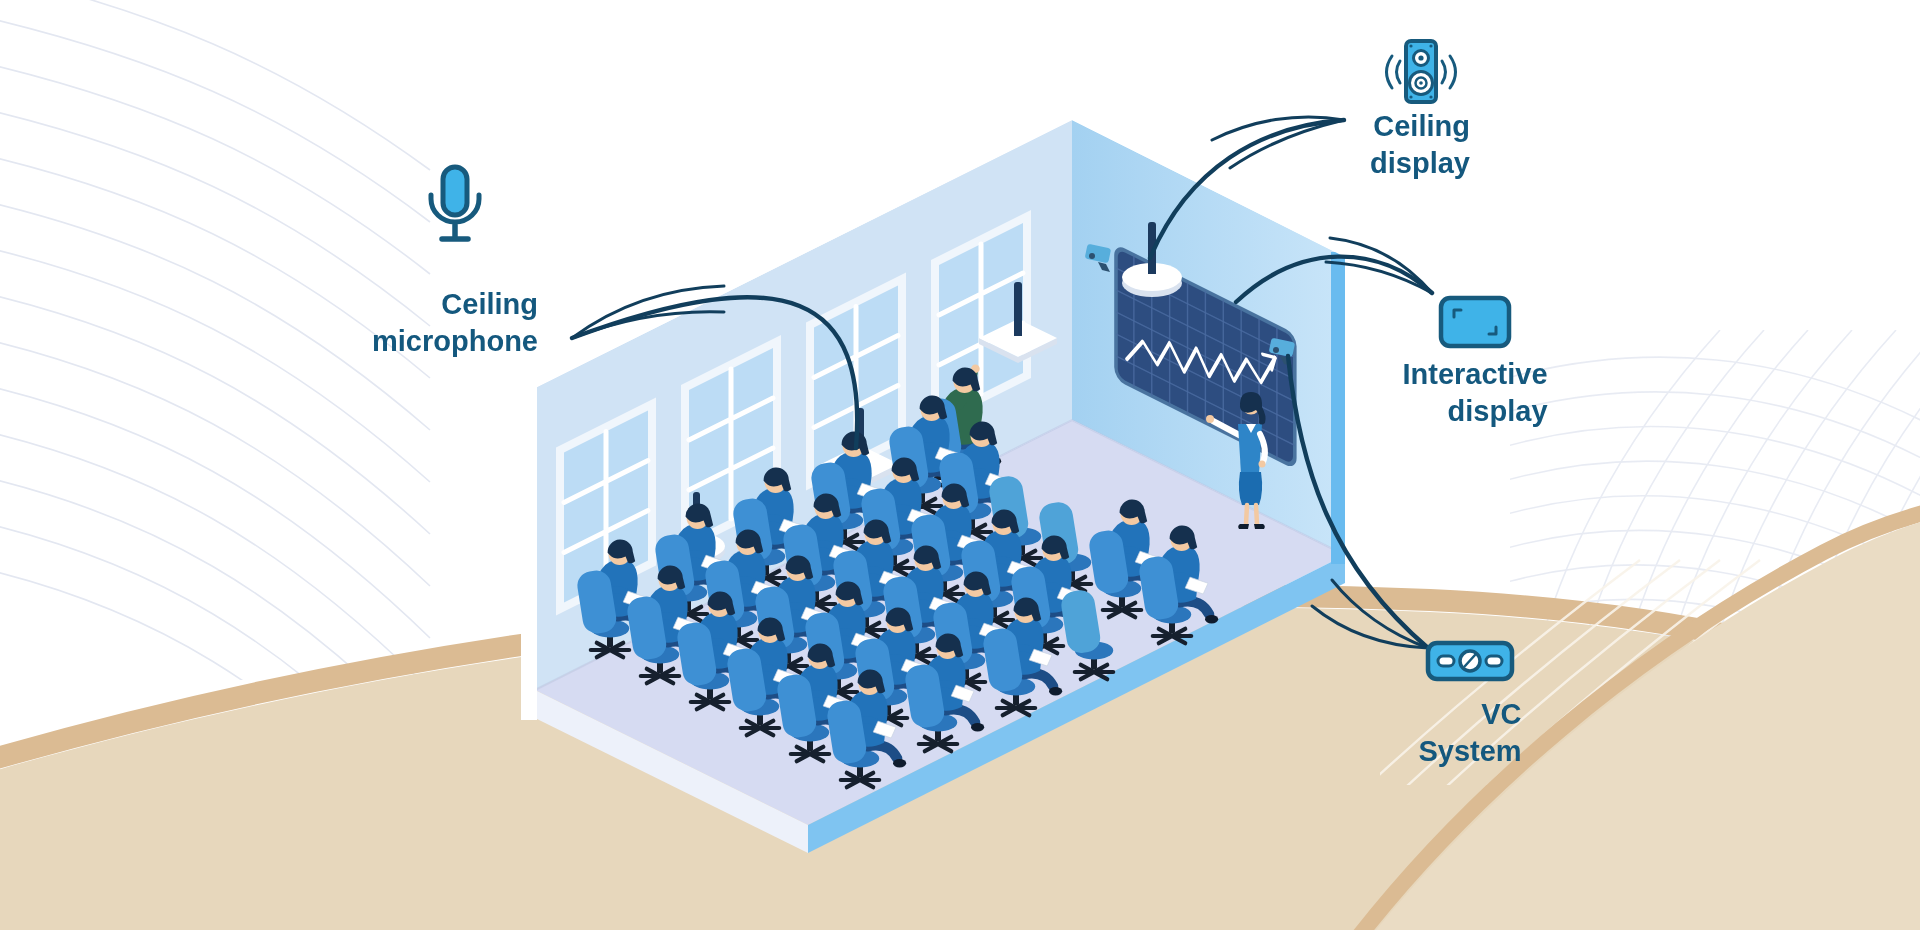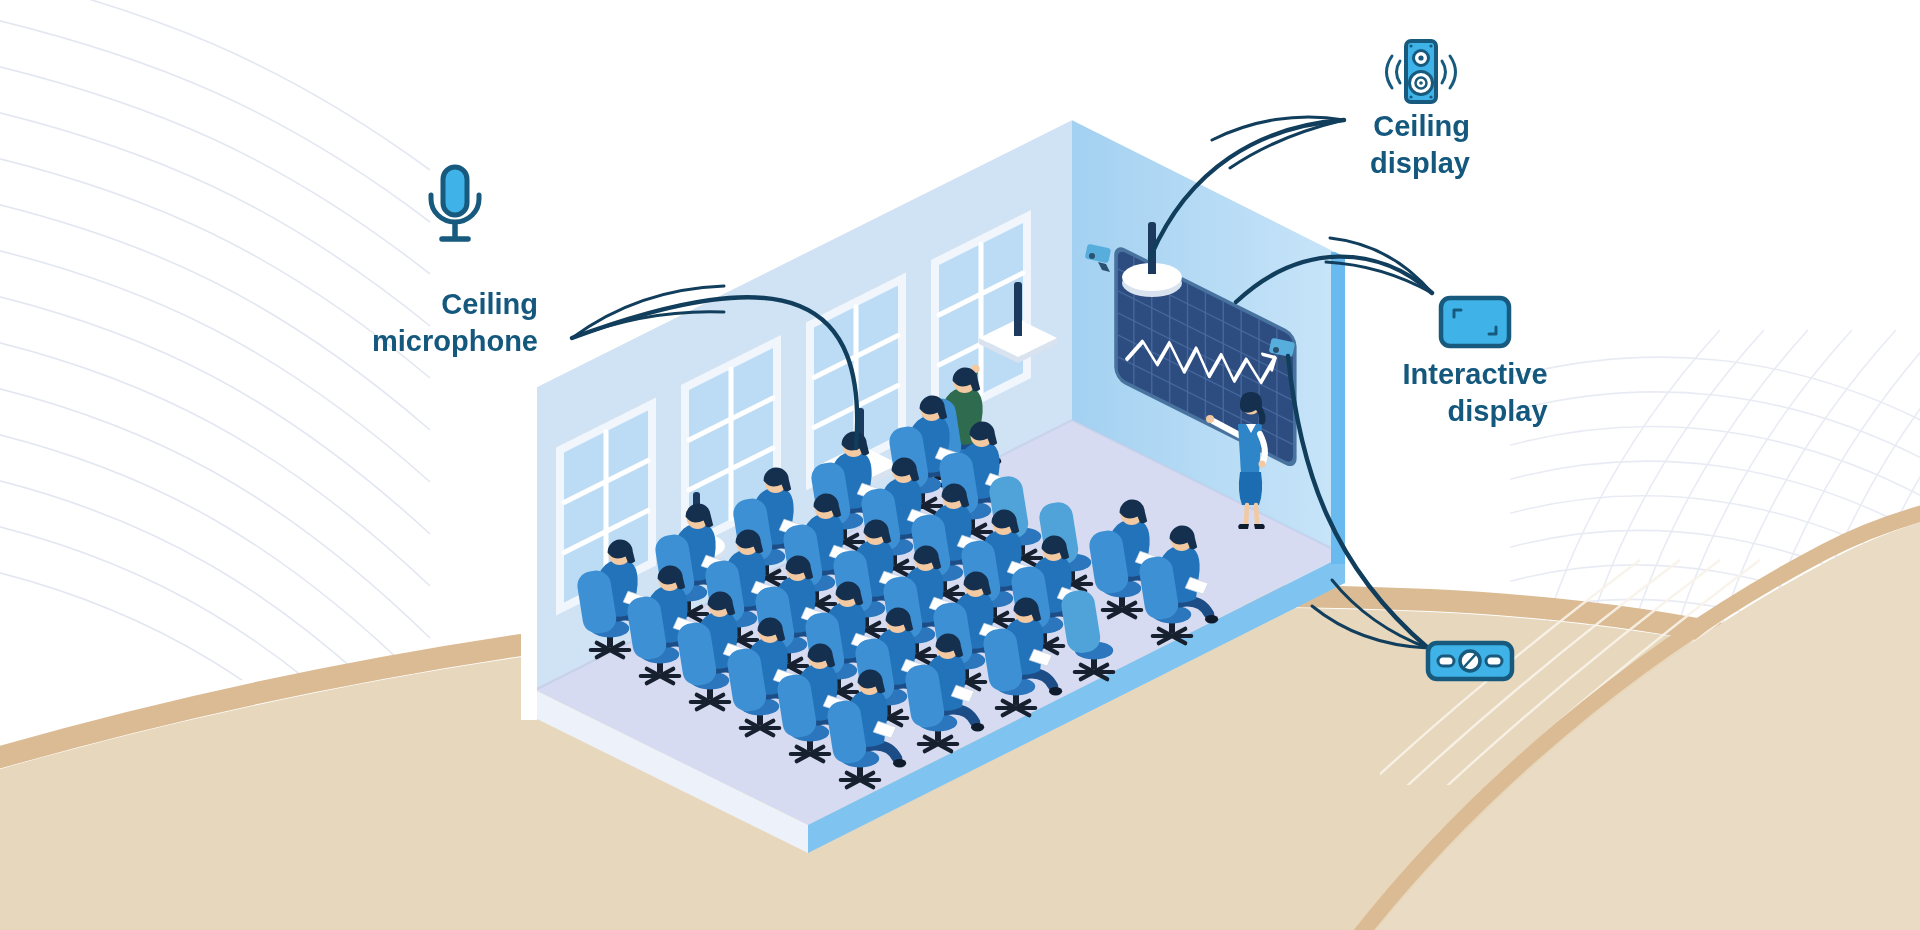--- a/index.html
+++ b/index.html
@@ -372,15 +372,19 @@
 </div>
 
 <div class="label" style="left:1330px;top:640px;width:280px;">
   <svg width="90" height="42" viewBox="0 0 90 42">
     <rect class="i-fill" x="3" y="3" width="84" height="36" rx="9" stroke-width="4.5"></rect>
     <circle class="i-white" cx="45" cy="21" r="10" stroke-width="3.5"></circle>
     <path class="i-line" d="M 40,26 L 50,15" stroke-width="2.5"></path>
     <rect class="i-white" x="13" y="16" width="16" height="10" rx="5" stroke-width="3"></rect>
     <rect class="i-white" x="61" y="16" width="16" height="10" rx="5" stroke-width="3"></rect>
   </svg>
+  <div style="margin-top:14px;">
+    <div>VC</div>
+    <div>System</div>
+  </div>
 </div>
 
 </div>
 
 </body></html>

